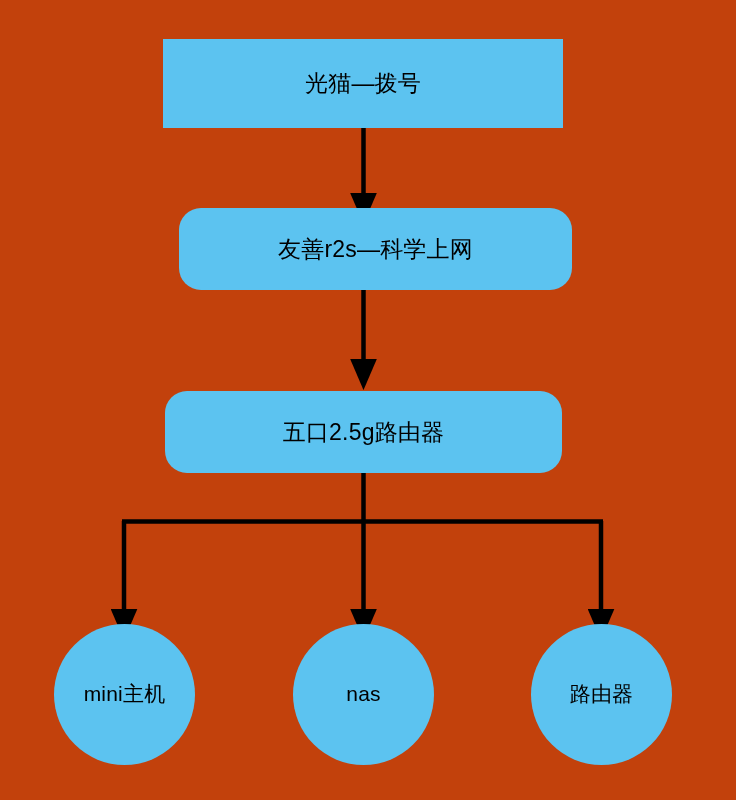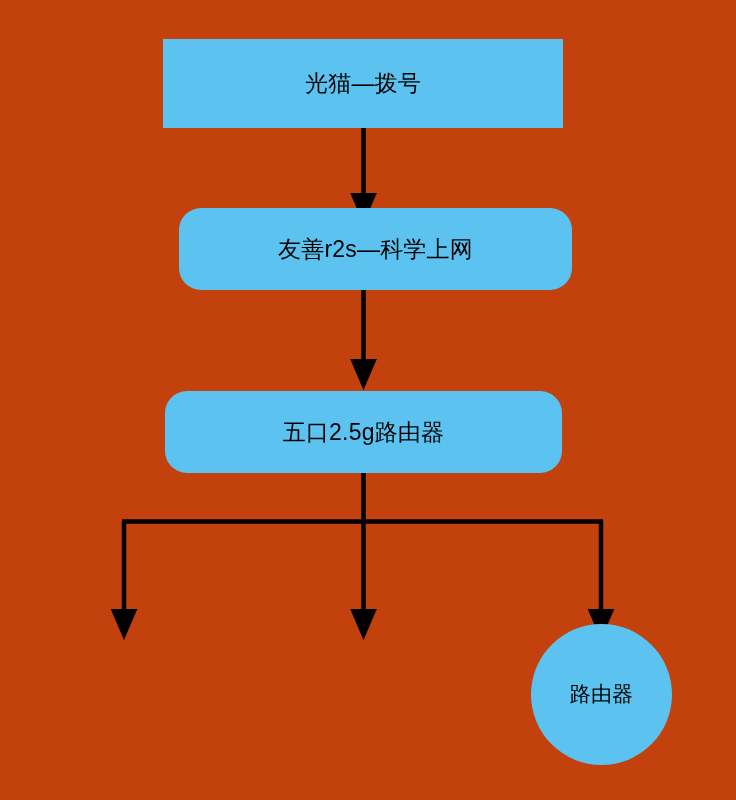--- a/index.html
+++ b/index.html
@@ -120,19 +120,25 @@
   </div>
 
   <div class="node" id="node-r2s">
     <span class="node-label">友善r2s—科学上网</span>
   </div>
 
   <div class="node" id="node-switch">
     <span class="node-label">五口2.5g路由器</span>
   </div>
 
+  <div class="node node-circle" id="node-mini">
+    <span class="node-label">mini主机</span>
+  </div>
 
+  <div class="node node-circle" id="node-nas">
+    <span class="node-label">nas</span>
+  </div>
 
   <div class="node node-circle" id="node-router">
     <span class="node-label">路由器</span>
   </div>
 
 </div>
 
 </body></html>

